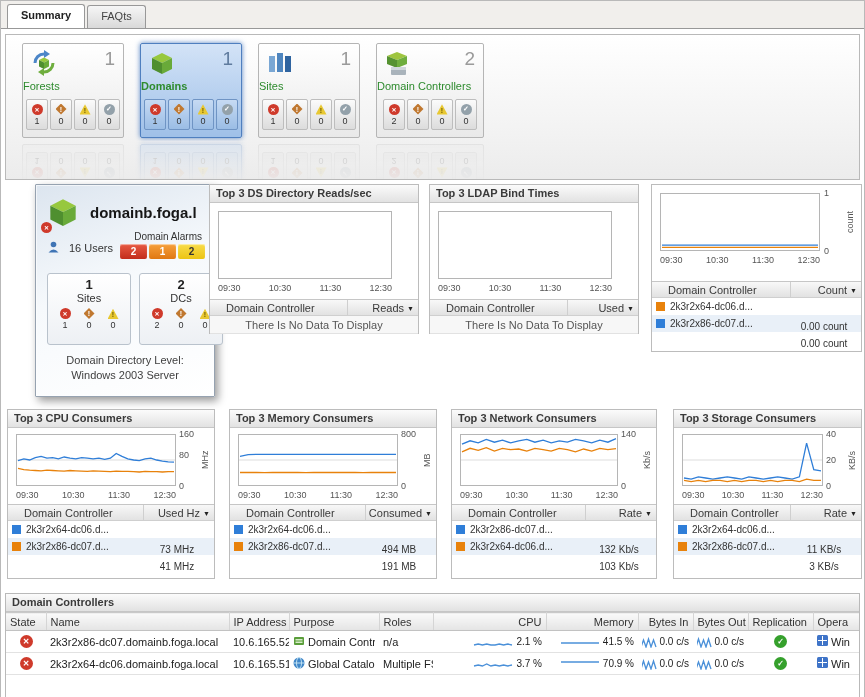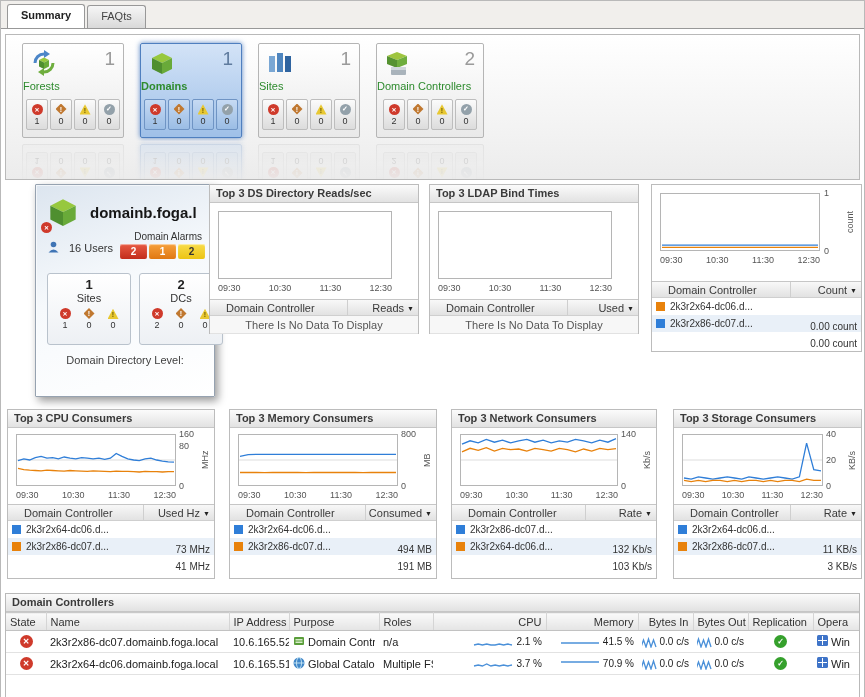--- a/index.html
+++ b/index.html
@@ -73,21 +73,21 @@
 .yunit{position:absolute;writing-mode:vertical-rl;transform:rotate(180deg);font-size:9px;color:#555;display:flex;align-items:center;justify-content:center;}
 .xlabels{position:absolute;display:flex;justify-content:space-between;font-size:9px;color:#555;}
 .lhead{display:flex;height:17px;line-height:16px;background:linear-gradient(#f8f8f8,#e2e2e2);border-top:1px solid #c6c6c6;border-bottom:1px solid #cfcfcf;color:#3a3a3a;}
 .lhead .c1{flex:1;padding-left:16px;border-right:1px solid #cfcfcf;overflow:hidden;white-space:nowrap;cursor:pointer;}
 .lhead .c2{width:70px;padding-right:4px;display:flex;align-items:center;justify-content:flex-end;gap:3px;cursor:pointer;}
 .arrow::before{content:"\25BC";font-size:7px;color:#222;}
 .lrow{display:flex;height:17px;align-items:center;font-size:10px;color:#333;cursor:pointer;}
 .lrow.alt{background:#e9f0f8;}
 .sq{width:9px;height:9px;margin-left:4px;flex:none;}
 .lname{flex:1;padding-left:5px;white-space:nowrap;overflow:hidden;}
-.lval{width:70px;padding-right:4px;text-align:right;white-space:nowrap;margin-top:40px;}
+.lval{width:70px;padding-right:4px;text-align:center;white-space:nowrap;margin-top:40px;}
 .nodata{height:18px;line-height:18px;text-align:center;color:#555;background:#f7f7f7;border-bottom:1px solid #e2e2e2;}
 
 .dcsec{position:absolute;left:4px;top:564px;width:855px;height:106px;border:1px solid #b9b9b9;background:#fff;overflow:hidden;}
 .toolbar{height:27px;display:flex;justify-content:flex-end;align-items:center;padding-right:8px;background:#fff;}
 .search{width:218px;height:19px;border:1px solid #9aa4ad;border-radius:10px;background:#fff;display:flex;align-items:center;padding:0 7px;gap:4px;}
 .search input{flex:1;border:none;outline:none;font-size:11px;color:#333;background:transparent;min-width:0;}
 .search input::placeholder{color:#999;}
 .caret{font-size:7px;color:#555;cursor:pointer;}
 table.dct{width:853px;border-collapse:collapse;table-layout:fixed;font-size:11px;}
 .dct th{height:18px;font-weight:normal;color:#333;background:linear-gradient(#fafafa,#e4e4e4);border-right:1px solid #d5d5d5;border-top:1px solid #c9c9c9;border-bottom:1px solid #c2c2c2;padding:0 4px;text-align:left;overflow:hidden;white-space:nowrap;}
@@ -314,20 +314,21 @@
               </span>
             <span class="mini">
                 <span class="sic warning"></span>
                 <span class="stnum">0</span>
               </span>
           </div>
         </div>
       </div>
       <div class="flevel">
         <div>Domain Directory Level:</div>
+        <div>Windows 2003 Server</div>
       </div>
     </div>
 
     <div class="panel" style="left:208px;top:155px;width:210px;height:150px">
       <div class="panel-h">Top 3 DS Directory Reads/sec</div>
       <div class="panel-body">
         <div class="chart-zone" style="height:96px">
           <div class="plot" style="left:8px;top:8px;width:174px;height:68px">
               <svg width="172" height="66"></svg>
             </div>
@@ -418,21 +419,21 @@
       <div class="panel-body">
         <div class="chart-zone" style="height:76px">
           <div class="plot" style="left:8px;top:6px;width:160px;height:52px">
               <svg width="158" height="50">
                 <line x1="0" x2="158" y1="25" y2="25" stroke="#ddd" stroke-width="1"></line>
                 <polyline points="1.0,25.6 6.8,23.8 12.6,25.0 18.3,22.6 24.1,21.4 29.9,23.2 35.7,22.6 41.4,23.8 47.2,22.0 53.0,23.2 58.8,23.8 64.6,22.6 70.3,23.2 76.1,23.8 81.9,23.2 87.7,24.4 93.4,23.2 99.2,18.4 105.0,21.4 110.8,23.8 116.6,25.0 122.3,25.6 128.1,23.8 133.9,23.2 139.7,25.0 145.4,26.2 151.2,26.8 157.0,27.1" fill="none" stroke="#2f7ed8" stroke-width="1.3"></polyline>
                 <polyline points="1.0,33.4 6.8,34.6 12.6,35.2 18.3,35.5 24.1,35.8 29.9,35.2 35.7,35.5 41.4,35.8 47.2,36.1 53.0,35.5 58.8,35.8 64.6,36.1 70.3,36.4 76.1,35.8 81.9,36.1 87.7,36.4 93.4,36.7 99.2,36.1 105.0,36.4 110.8,36.4 116.6,36.7 122.3,37.0 128.1,36.4 133.9,36.7 139.7,36.7 145.4,37.0 151.2,36.7 157.0,36.7" fill="none" stroke="#e8820c" stroke-width="1.3"></polyline>
               </svg>
             </div>
           <span class="yl" style="left:171px;top:1px">160</span>
-          <span class="yl" style="left:171px;top:13px">80</span>
+          <span class="yl" style="left:171px;top:22px">80</span>
           <span class="yl" style="left:171px;top:53px">0</span>
           <span class="yunit" style="left:192px;top:6px;height:52px">MHz</span>
           <div class="xlabels" style="left:8px;top:62px;width:160px">
             <span>09:30</span>
             <span>10:30</span>
             <span>11:30</span>
             <span>12:30</span>
           </div>
         </div>
         <div class="lhead">

